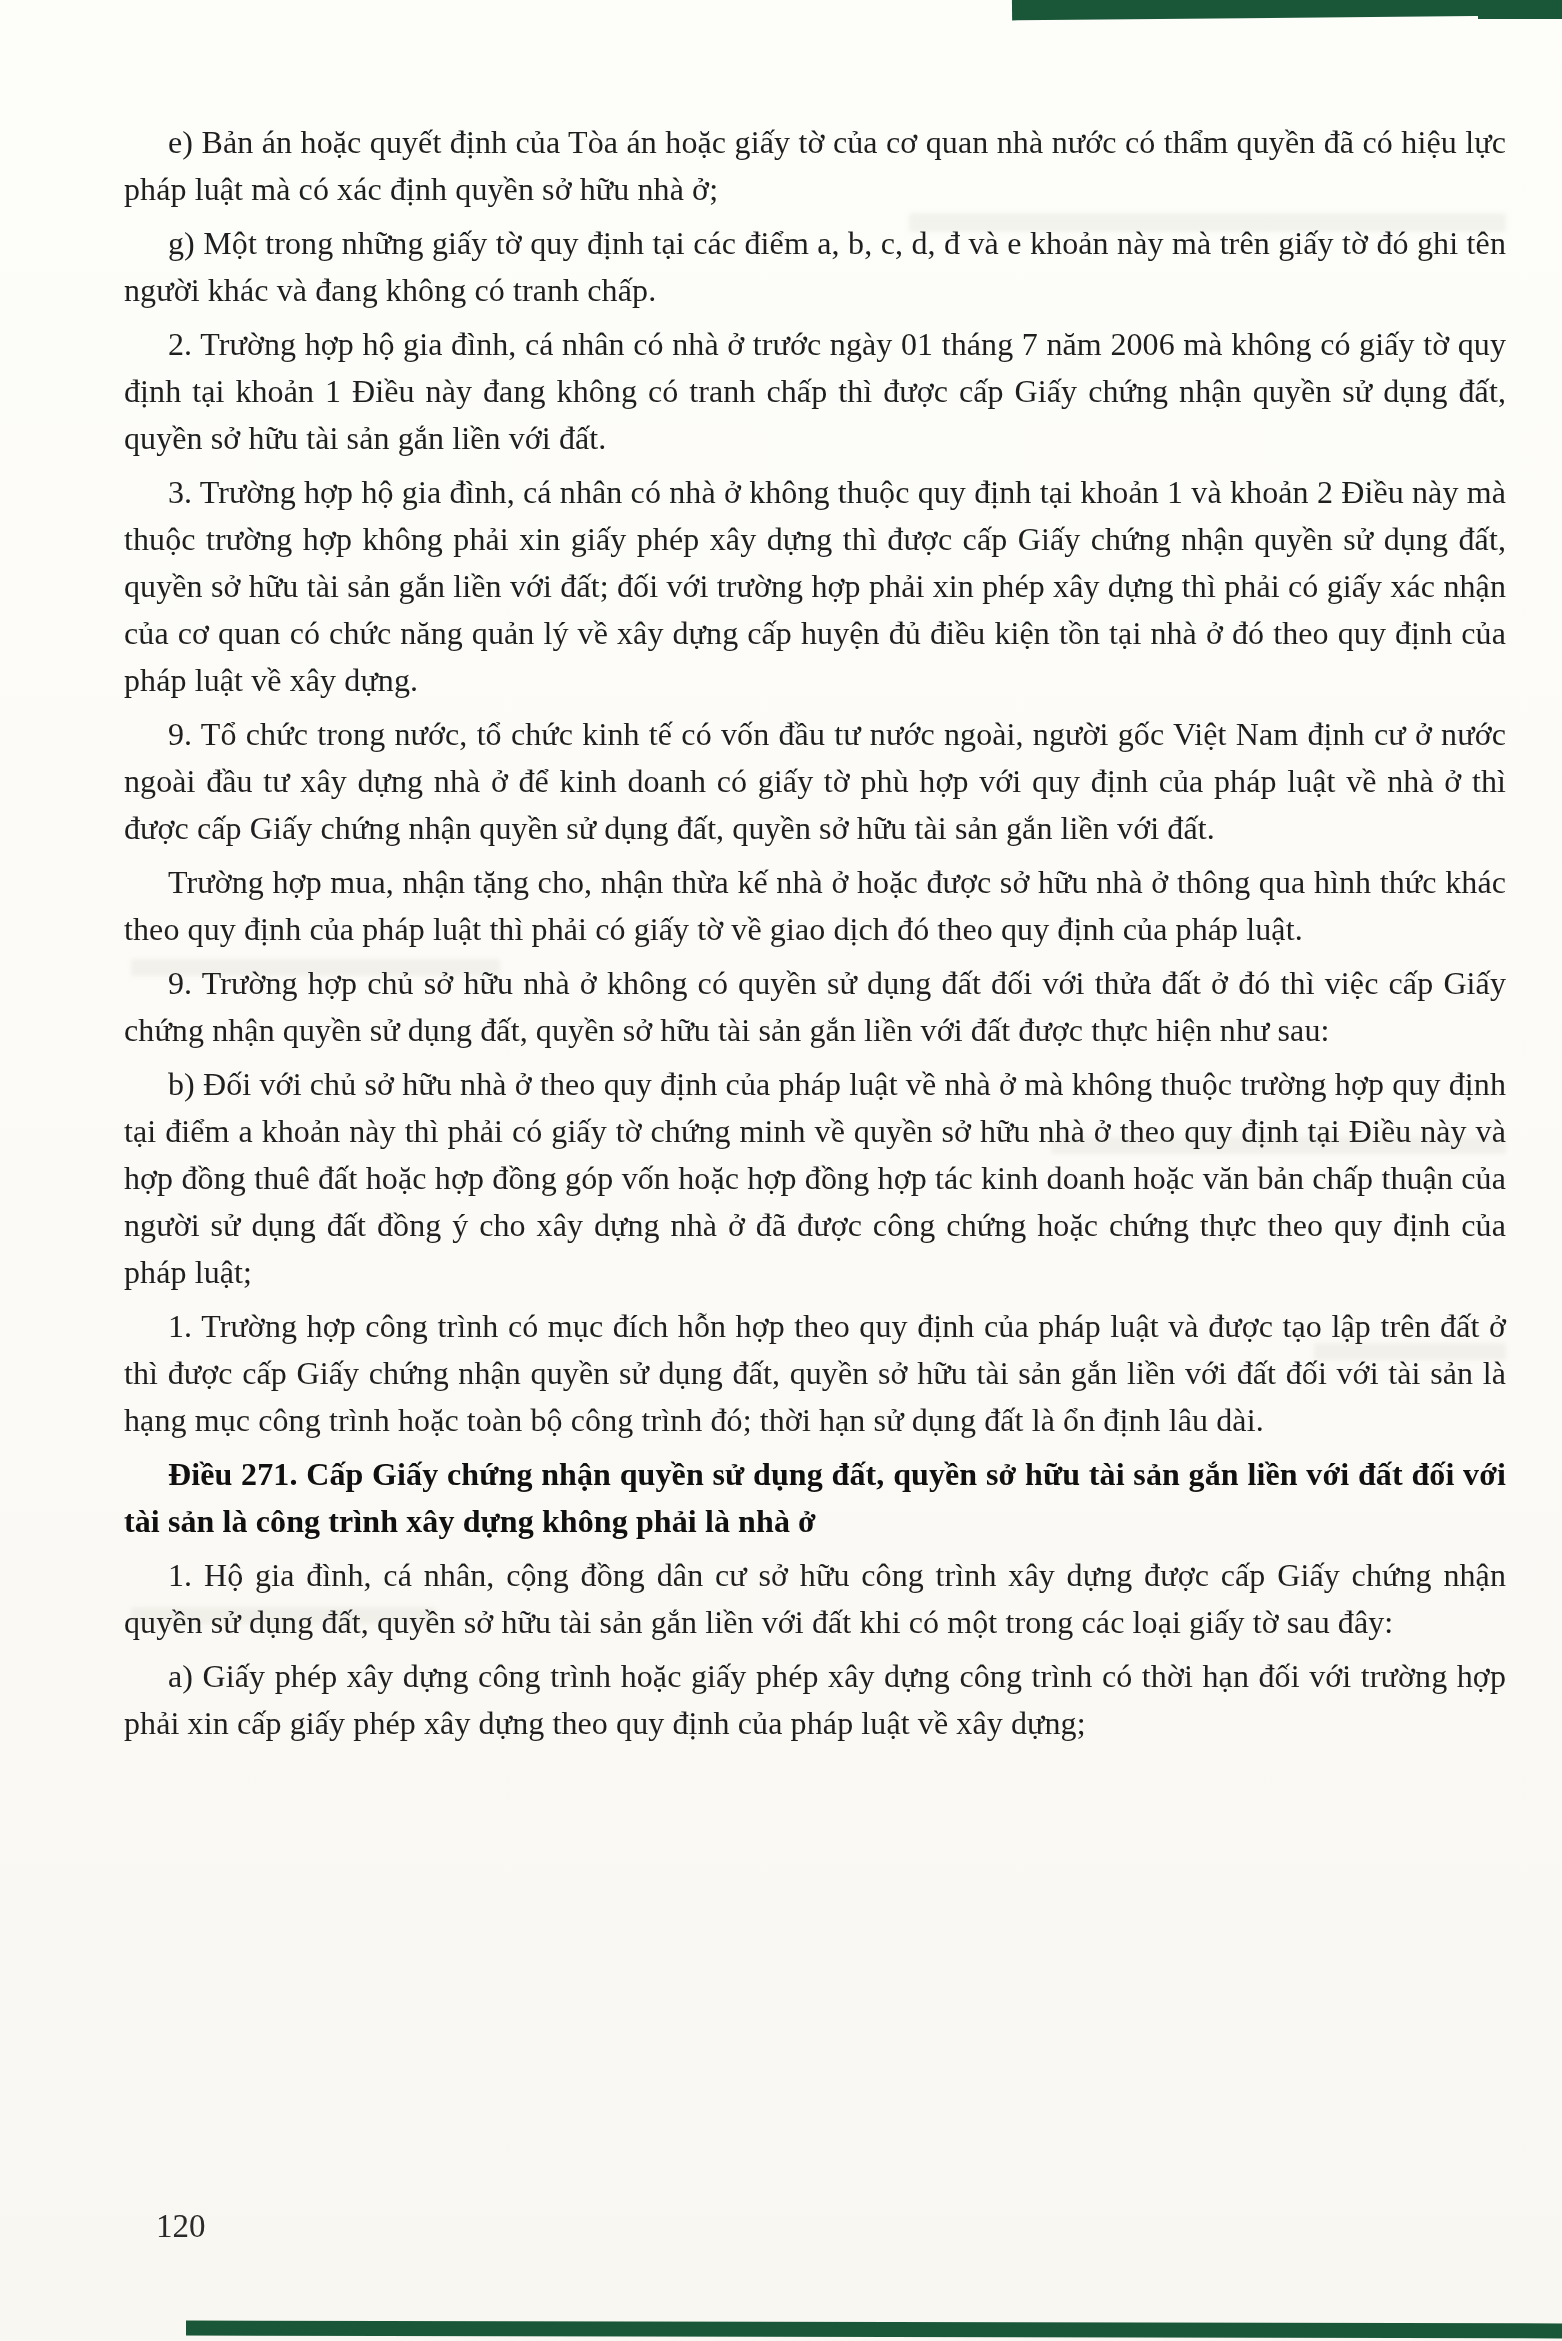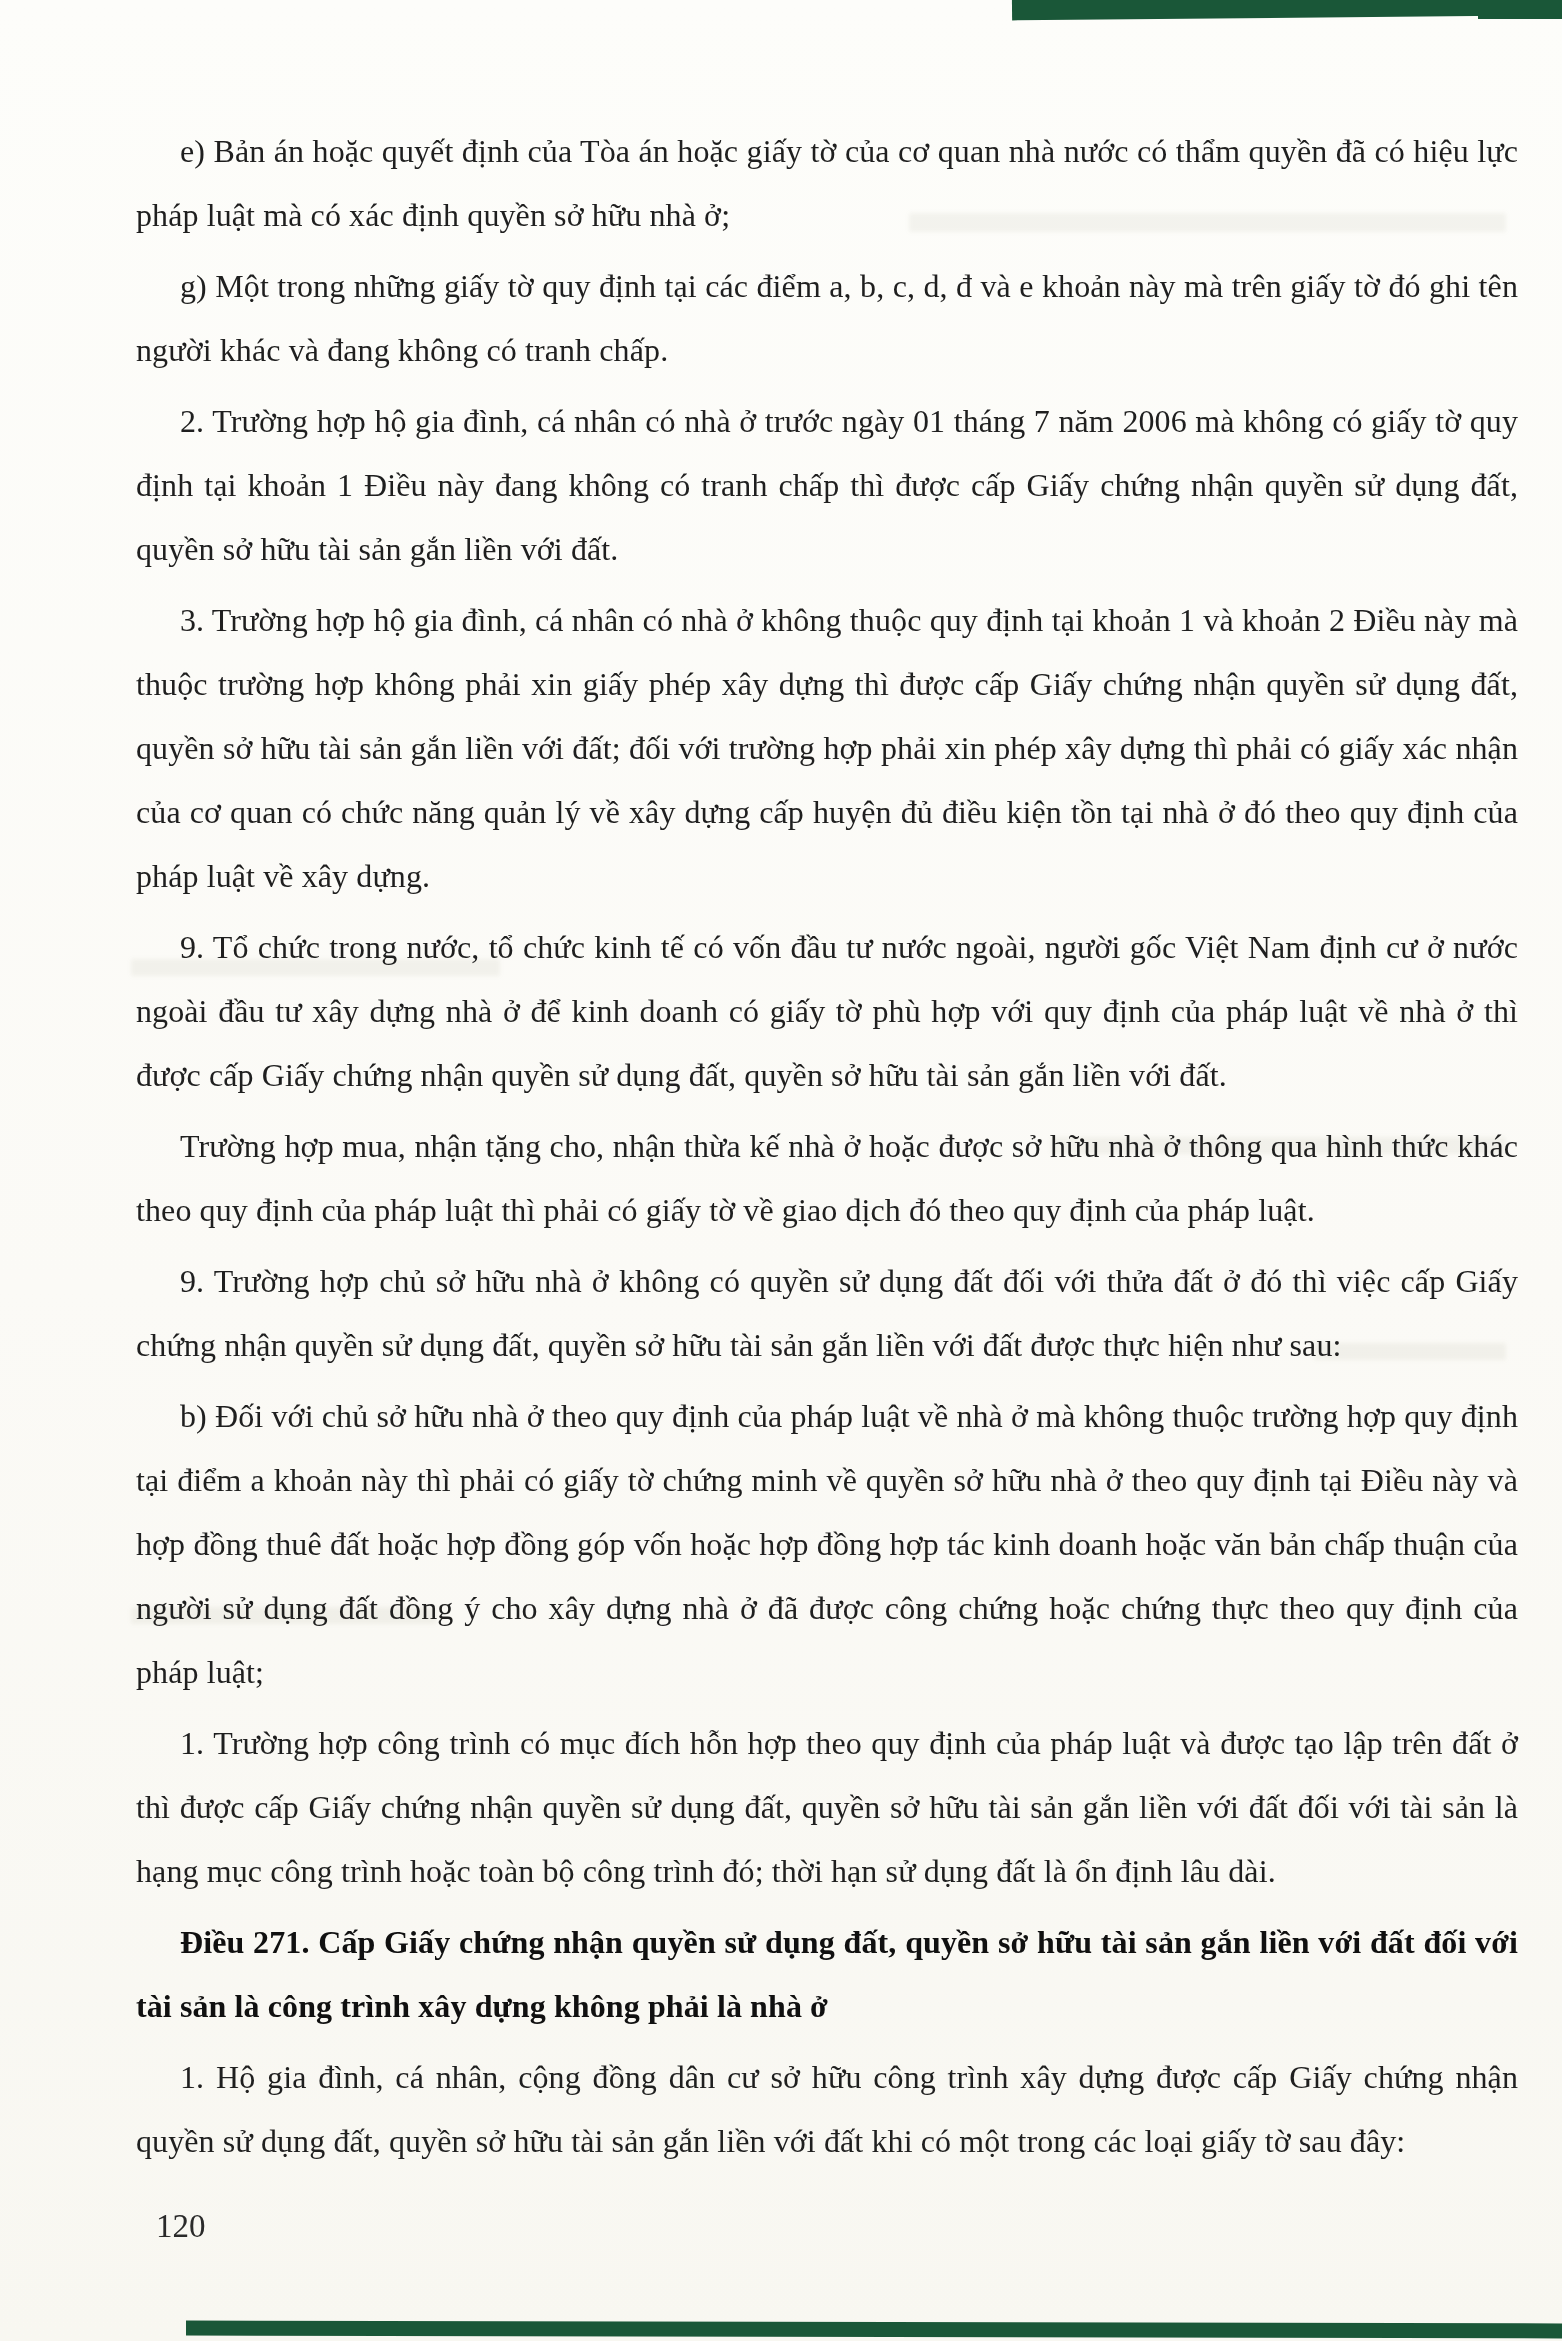--- a/index.html
+++ b/index.html
@@ -37,26 +37,26 @@
   }
   .edge-bar.bottom {
     bottom: 5px;
     left: 186px;
     right: -4.3px;
     height: 15px;
     transform: rotate(0.12deg);
   }
   .content {
     position: absolute;
-    left: 136px;
+    left: 124px;
     top: 119px;
     width: 1382px;
     text-align: justify;
     font-size: 32px;
-    line-height: 64px;
+    line-height: 47px;
     letter-spacing: 0.1px;
   }
   .content p {
     margin: 0 0 7px 0;
     text-indent: 44px;
   }
   .content p.heading {
     font-weight: bold;
     color: #101010;
   }
@@ -102,18 +102,19 @@
     <p>g) Một trong những giấy tờ quy định tại các điểm a, b, c, d, đ và e khoản này mà trên giấy tờ đó ghi tên người khác và đang không có tranh chấp.</p>
     <p>2. Trường hợp hộ gia đình, cá nhân có nhà ở trước ngày 01 tháng 7 năm 2006 mà không có giấy tờ quy định tại khoản 1 Điều này đang không có tranh chấp thì được cấp Giấy chứng nhận quyền sử dụng đất, quyền sở hữu tài sản gắn liền với đất.</p>
     <p>3. Trường hợp hộ gia đình, cá nhân có nhà ở không thuộc quy định tại khoản 1 và khoản 2 Điều này mà thuộc trường hợp không phải xin giấy phép xây dựng thì được cấp Giấy chứng nhận quyền sử dụng đất, quyền sở hữu tài sản gắn liền với đất; đối với trường hợp phải xin phép xây dựng thì phải có giấy xác nhận của cơ quan có chức năng quản lý về xây dựng cấp huyện đủ điều kiện tồn tại nhà ở đó theo quy định của pháp luật về xây dựng.</p>
     <p>9. Tổ chức trong nước, tổ chức kinh tế có vốn đầu tư nước ngoài, người gốc Việt Nam định cư ở nước ngoài đầu tư xây dựng nhà ở để kinh doanh có giấy tờ phù hợp với quy định của pháp luật về nhà ở thì được cấp Giấy chứng nhận quyền sử dụng đất, quyền sở hữu tài sản gắn liền với đất.</p>
     <p>Trường hợp mua, nhận tặng cho, nhận thừa kế nhà ở hoặc được sở hữu nhà ở thông qua hình thức khác theo quy định của pháp luật thì phải có giấy tờ về giao dịch đó theo quy định của pháp luật.</p>
     <p>9. Trường hợp chủ sở hữu nhà ở không có quyền sử dụng đất đối với thửa đất ở đó thì việc cấp Giấy chứng nhận quyền sử dụng đất, quyền sở hữu tài sản gắn liền với đất được thực hiện như sau:</p>
     <p>b) Đối với chủ sở hữu nhà ở theo quy định của pháp luật về nhà ở mà không thuộc trường hợp quy định tại điểm a khoản này thì phải có giấy tờ chứng minh về quyền sở hữu nhà ở theo quy định tại Điều này và hợp đồng thuê đất hoặc hợp đồng góp vốn hoặc hợp đồng hợp tác kinh doanh hoặc văn bản chấp thuận của người sử dụng đất đồng ý cho xây dựng nhà ở đã được công chứng hoặc chứng thực theo quy định của pháp luật;</p>
     <p>1. Trường hợp công trình có mục đích hỗn hợp theo quy định của pháp luật và được tạo lập trên đất ở thì được cấp Giấy chứng nhận quyền sử dụng đất, quyền sở hữu tài sản gắn liền với đất đối với tài sản là hạng mục công trình hoặc toàn bộ công trình đó; thời hạn sử dụng đất là ổn định lâu dài.</p>
     <p class="heading">Điều 271. Cấp Giấy chứng nhận quyền sử dụng đất, quyền sở hữu tài sản gắn liền với đất đối với tài sản là công trình xây dựng không phải là nhà ở</p>
     <p>1. Hộ gia đình, cá nhân, cộng đồng dân cư sở hữu công trình xây dựng được cấp Giấy chứng nhận quyền sử dụng đất, quyền sở hữu tài sản gắn liền với đất khi có một trong các loại giấy tờ sau đây:</p>
+    <p>a) Giấy phép xây dựng công trình hoặc giấy phép xây dựng công trình có thời hạn đối với trường hợp phải xin cấp giấy phép xây dựng theo quy định của pháp luật về xây dựng;</p>
   </div>
 
   <div class="page-number">120</div>
 
 </div>
 
 
 </body></html>

